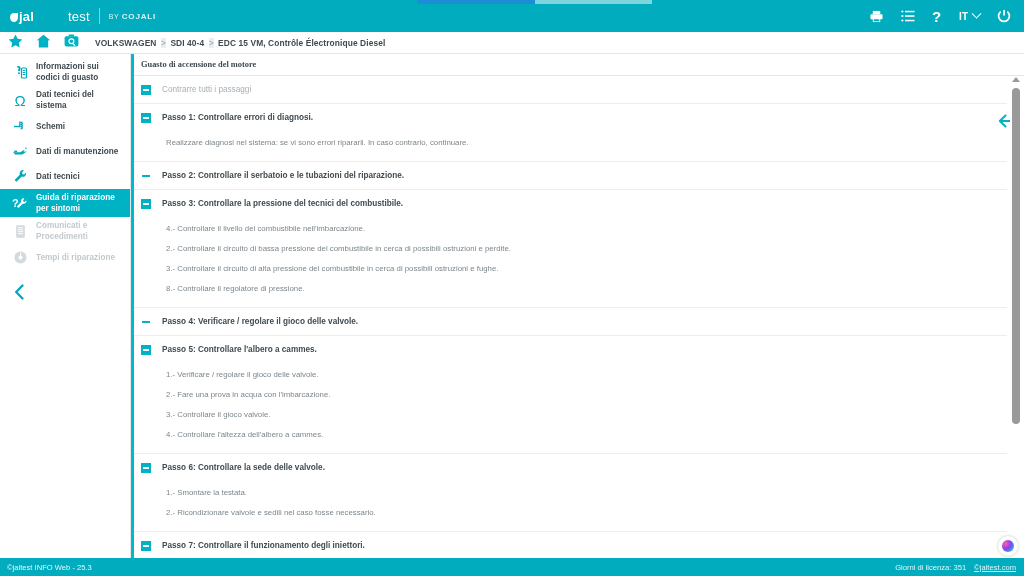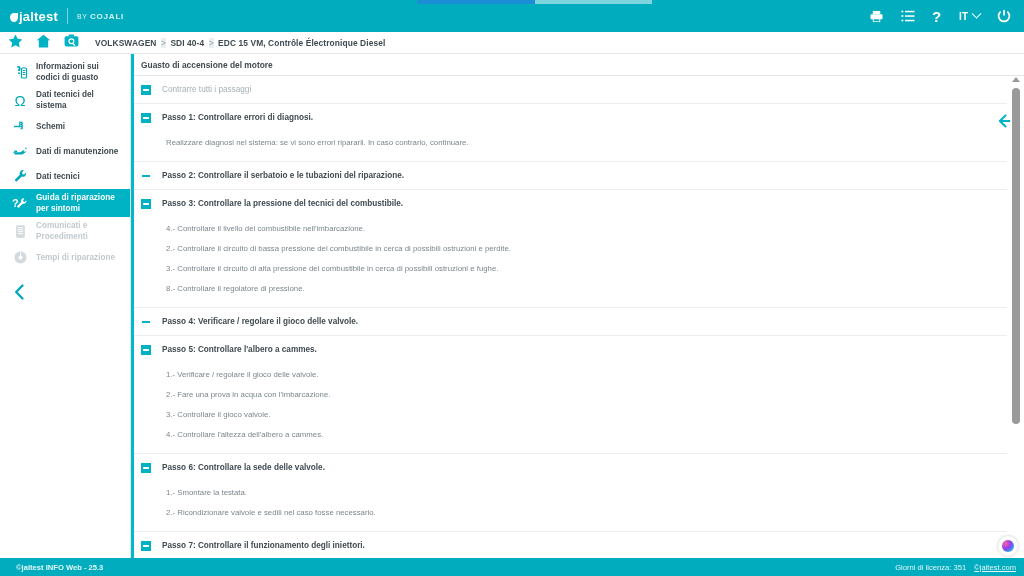--- a/index.html
+++ b/index.html
@@ -29,21 +29,21 @@
     position: absolute; top: 0; left: 0; width: 1024px; height: 32px;
     background: #00acbd; display: flex; align-items: center;
   }
   .logo-wrap { display: flex; align-items: center; padding-left: 10px; height: 32px; }
   .logo-mark {
     width: 8px; height: 9px; background: #ffffff; border-radius: 50% 0 50% 50%;
     margin-right: 1px; margin-top: 2px;
   }
   .logo-text { color: #fff; font-size: 13px; letter-spacing: .2px; }
   .logo-text .b { font-weight: bold; }
-  .logo-text .t { font-weight: bold; }
+  .logo-text .t { font-weight: normal; padding-left: 34px; }
   .logo-div { width: 1px; height: 16px; background: rgba(255,255,255,.5); margin: 0 9px; }
   .logo-by { color: rgba(255,255,255,.85); font-size: 7px; letter-spacing: .6px; }
   .logo-by .strong { font-weight: bold; font-size: 8px; letter-spacing: .8px; }
 
   .header-right {
     margin-left: auto; display: flex; align-items: center;
     gap: 17px; padding-right: 13px; color: #fff;
   }
   .hicon { display: flex; align-items: center; justify-content: center; cursor: pointer; }
   .lang { display: flex; align-items: center; gap: 5px; font-size: 10px; font-weight: bold; cursor: pointer; }
@@ -87,21 +87,21 @@
 
   
   .main {
     position: absolute; top: 54px; left: 131px; width: 893px; height: 504px;
     background: #ffffff; border-left: 3px solid #00b9cc;
   }
   .main-head {
     height: 22px; display: flex; align-items: center;
     border-bottom: 1px solid #e4e8ea; padding-left: 7px;
   }
-  .main-title { font-size: 8.4px; font-weight: bold; color: #3f4a50; }
+  .main-title { font-size: 8.4px; font-weight: bold; color: #3f4a50; font-family: Liberation Serif, serif; }
   .back-arrow { position: absolute; right: 8px; top: 60px; cursor: pointer; }
 
   .scrollarea { position: relative; height: 482px; overflow: hidden; }
 
   .row {
     display: flex; align-items: center; padding: 8px 0 8px 7px;
     border-bottom: 1px solid #eaeef0; margin-right: 17px;
   }
   .row.noborder { border-bottom: none; }
   .toggle-box {
@@ -134,21 +134,21 @@
               border-bottom: 5px solid #9a9a9a; cursor: pointer; }
   .sbar .thumb { position: absolute; top: 12px; left: 2px; width: 8px; height: 336px;
                  background: #9a9a9a; border-radius: 4px; cursor: pointer; }
 
   
   .footer {
     position: absolute; bottom: 0; left: 0; width: 1024px; height: 18px;
     background: #00acbd; display: flex; align-items: center;
     font-size: 7.6px; color: #e4f7f9;
   }
-  .footer .left { padding-left: 16px; font-weight: bold; }
+  .footer .left { padding-left: 7px; }
   .footer .right { margin-left: auto; padding-right: 8px; display: flex; gap: 8px; align-items: center; }
   .footer .right a { color: #e4f7f9; text-decoration: underline; }
 
   
   .assistant {
     position: absolute; right: 6px; bottom: 20px; width: 20px; height: 20px;
     border-radius: 50%; background: #ffffff; box-shadow: 0 0 3px rgba(0,0,0,.25);
     display: flex; align-items: center; justify-content: center; cursor: pointer;
   }
   .assistant .ball {

